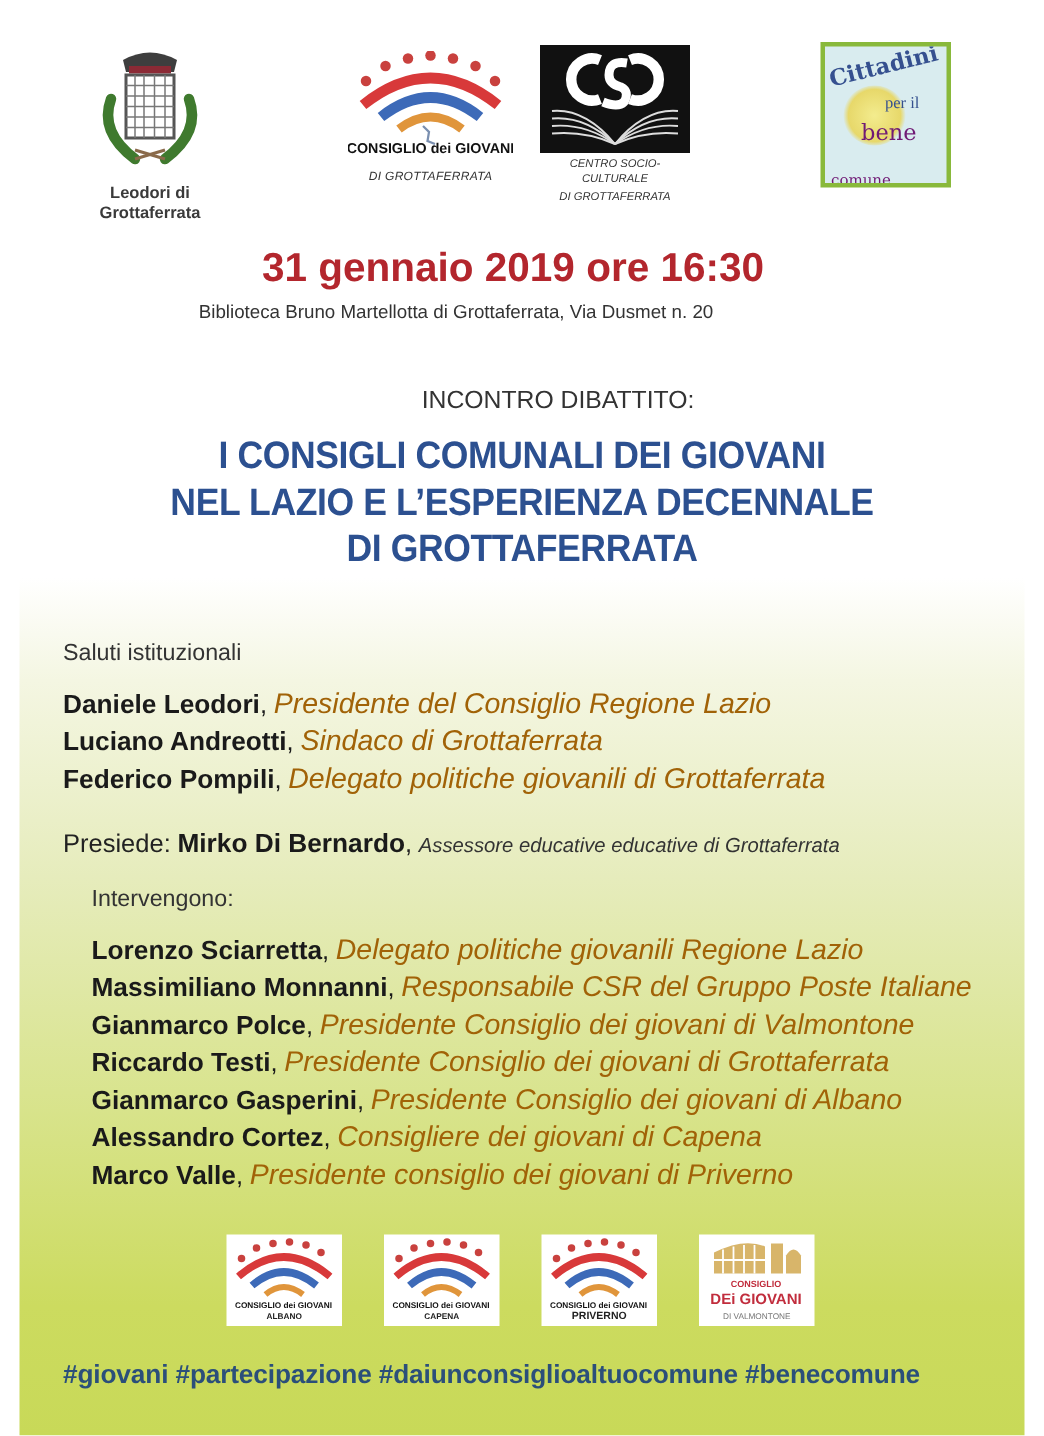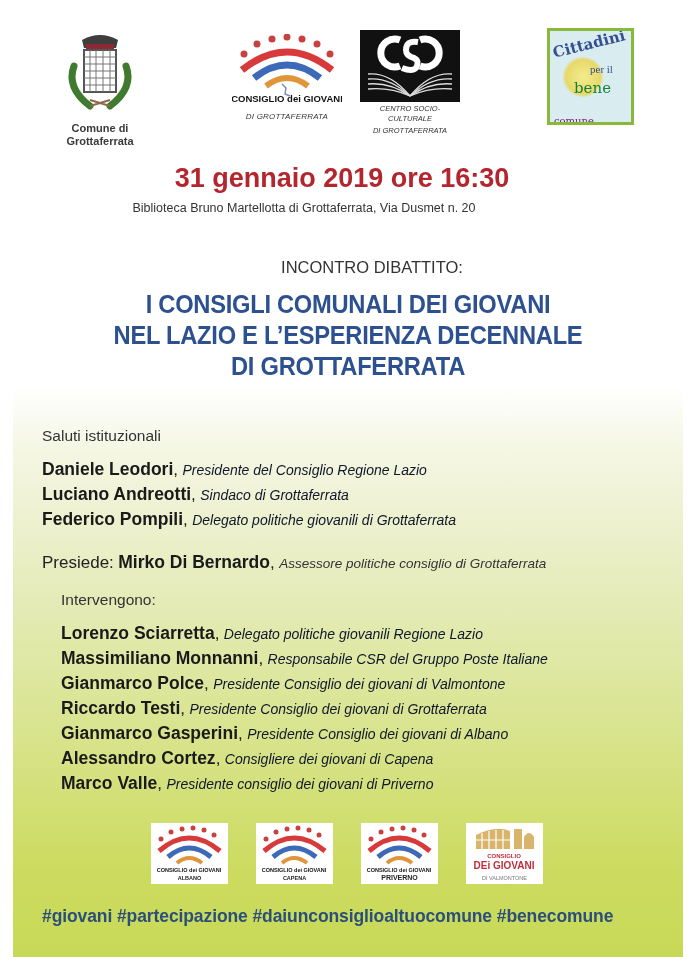--- a/index.html
+++ b/index.html
@@ -19,34 +19,34 @@
   .comune .label { font-size:11px; font-weight:bold; color:#3a3a3a; line-height:13px; margin-top:4px; }
   .cdg { left:232px; top:34px; width:110px; text-align:center; }
   .cdg .sub { font-size:8px; font-style:italic; color:#333; margin-top:2px; letter-spacing:0.2px; }
   .csc { left:358px; top:30px; width:104px; text-align:center; }
   .csc .box { width:100px; height:72px; background:#111; margin:0 auto; position:relative; }
   .csc .sub { font-size:7.5px; font-style:italic; color:#333; line-height:10px; margin-top:2px; }
   .cbc { left:547px; top:28px; width:87px; height:97px; background:#89b93b; padding:3px; box-sizing:border-box; }
   .cbc .inner { width:100%; height:100%; background:#d9ecef; position:relative; overflow:hidden; }
   .cbc .t1 { position:absolute; left:2px; top:4px; font-family:"DejaVu Serif", serif; font-weight:bold; font-size:15px; color:#35508f; transform:rotate(-14deg); }
   .cbc .t2 { position:absolute; left:40px; top:32px; font-family:Liberation Serif, serif; font-size:11px; color:#35508f; }
-  .cbc .t3 { position:absolute; left:24px; top:48px; font-family:"DejaVu Serif", serif; font-size:15px; color:#15803d; }
+  .cbc .t3 { position:absolute; left:24px; top:48px; font-family:"DejaVu Serif", serif; font-size:15px; color:#701a75; }
   .cbc .t4 { position:absolute; left:4px; top:84px; font-family:"DejaVu Serif", serif; font-size:10px; color:#701a75; }
   .cbc .grapes { position:absolute; left:12px; top:26px; width:42px; height:40px; border-radius:50%; background:radial-gradient(circle, #f3ec8e 0%, #e7d86a 60%, rgba(231,216,106,0) 72%); }
 
   .date { position:absolute; top:163px; left:0; width:684px; text-align:center; font-size:27px; font-weight:bold; color:#b3262d; }
   .venue { position:absolute; top:201px; left:0; width:608px; text-align:center; font-size:12.5px; color:#333; }
   .kicker { position:absolute; top:258px; left:0; width:696px; text-align:center; font-size:16.5px; color:#333;padding-left:24px; }
   .title { position:absolute; top:289px; left:0; width:696px; text-align:center; font-size:25.5px; font-weight:bold; color:#2c5090; line-height:31px; letter-spacing:-0.3px; transform:scaleX(0.93); }
 
   .section { position:absolute; font-size:15.5px; color:#333; }
   .row { position:absolute; white-space:nowrap; }
   .row .nm { font-weight:bold; font-size:17.5px; color:#1a1a1a; }
   .row .cm { font-size:17px; color:#1a1a1a; }
-  .row .rl { font-style:italic; font-size:14px; color:#0f172a; }
+  .row .rl { font-style:italic; font-size:19px; color:#a16207; }
   .presiede { position:absolute; left:42px; top:552px; white-space:nowrap; }
   .presiede .lbl { font-size:17px; color:#222; }
   .presiede .nm { font-weight:bold; font-size:17.5px; color:#1a1a1a; }
   .presiede .rl { font-style:italic; font-size:13.5px; color:#333; }
 
   .partner { position:absolute; top:823px; width:77px; height:61px; background:#fff; }
   .partner svg { display:block; }
   .partner .cap { position:absolute; bottom:3px; left:0; width:100%; text-align:center; font-size:5.5px; font-weight:bold; color:#222; }
 
   .hashtags { position:absolute; top:906px; left:42px; font-size:17.5px; font-weight:bold; color:#2b4f7a; white-space:nowrap; letter-spacing:-0.1px; }
@@ -69,21 +69,21 @@
       <line x1="43" y1="24" x2="43" y2="66"></line>
         <line x1="50" y1="24" x2="50" y2="66"></line>
       <line x1="24" y1="31" x2="56" y2="31"></line>
         <line x1="24" y1="38" x2="56" y2="38"></line>
       <line x1="24" y1="45" x2="56" y2="45"></line>
         <line x1="24" y1="52" x2="56" y2="52"></line>
       <line x1="24" y1="59" x2="56" y2="59"></line>
     </g>
     <path d="M30 80 L50 74 M50 80 L30 74" stroke="#8a6a4a" stroke-width="2"></path>
   </svg>
-  <div class="label">Comune di</div>
+  <div class="label">Leodori di</div>
   <div class="label" style="margin-top:0">Grottaferrata</div>
 </div>
 
 <div class="logo cdg">
   <svg width="110" height="72" viewBox="0 0 110 72">
     <g fill="#c9413e">
       <circle cx="12" cy="20" r="3.5"></circle>
         <circle cx="25" cy="10" r="3.5"></circle>
         <circle cx="40" cy="5" r="3.5"></circle>
       <circle cx="55" cy="3" r="3.5"></circle>
@@ -151,21 +151,21 @@
   <span class="rl">Sindaco di Grottaferrata</span>
 </div>
 <div class="row" style="left:42px; top:509px;">
   <span class="nm">Federico Pompili</span><span class="cm">,</span>
   <span class="rl">Delegato politiche giovanili di Grottaferrata</span>
 </div>
 
 <div class="presiede">
   <span class="lbl">Presiede:</span>
   <span class="nm">Mirko Di Bernardo</span><span class="lbl">,</span>
-  <span class="rl">Assessore politiche consiglio di Grottaferrata</span>
+  <span class="rl">Assessore educative educative di Grottaferrata</span>
 </div>
 
 <div class="section" style="left:61px; top:591px;">Intervengono:</div>
 <div class="row" style="left:61px; top:623px;">
   <span class="nm">Lorenzo Sciarretta</span><span class="cm">,</span>
   <span class="rl">Delegato politiche giovanili Regione Lazio</span>
 </div>
 <div class="row" style="left:61px; top:648px;">
   <span class="nm">Massimiliano Monnanni</span><span class="cm">,</span>
   <span class="rl">Responsabile CSR del Gruppo Poste Italiane</span>

